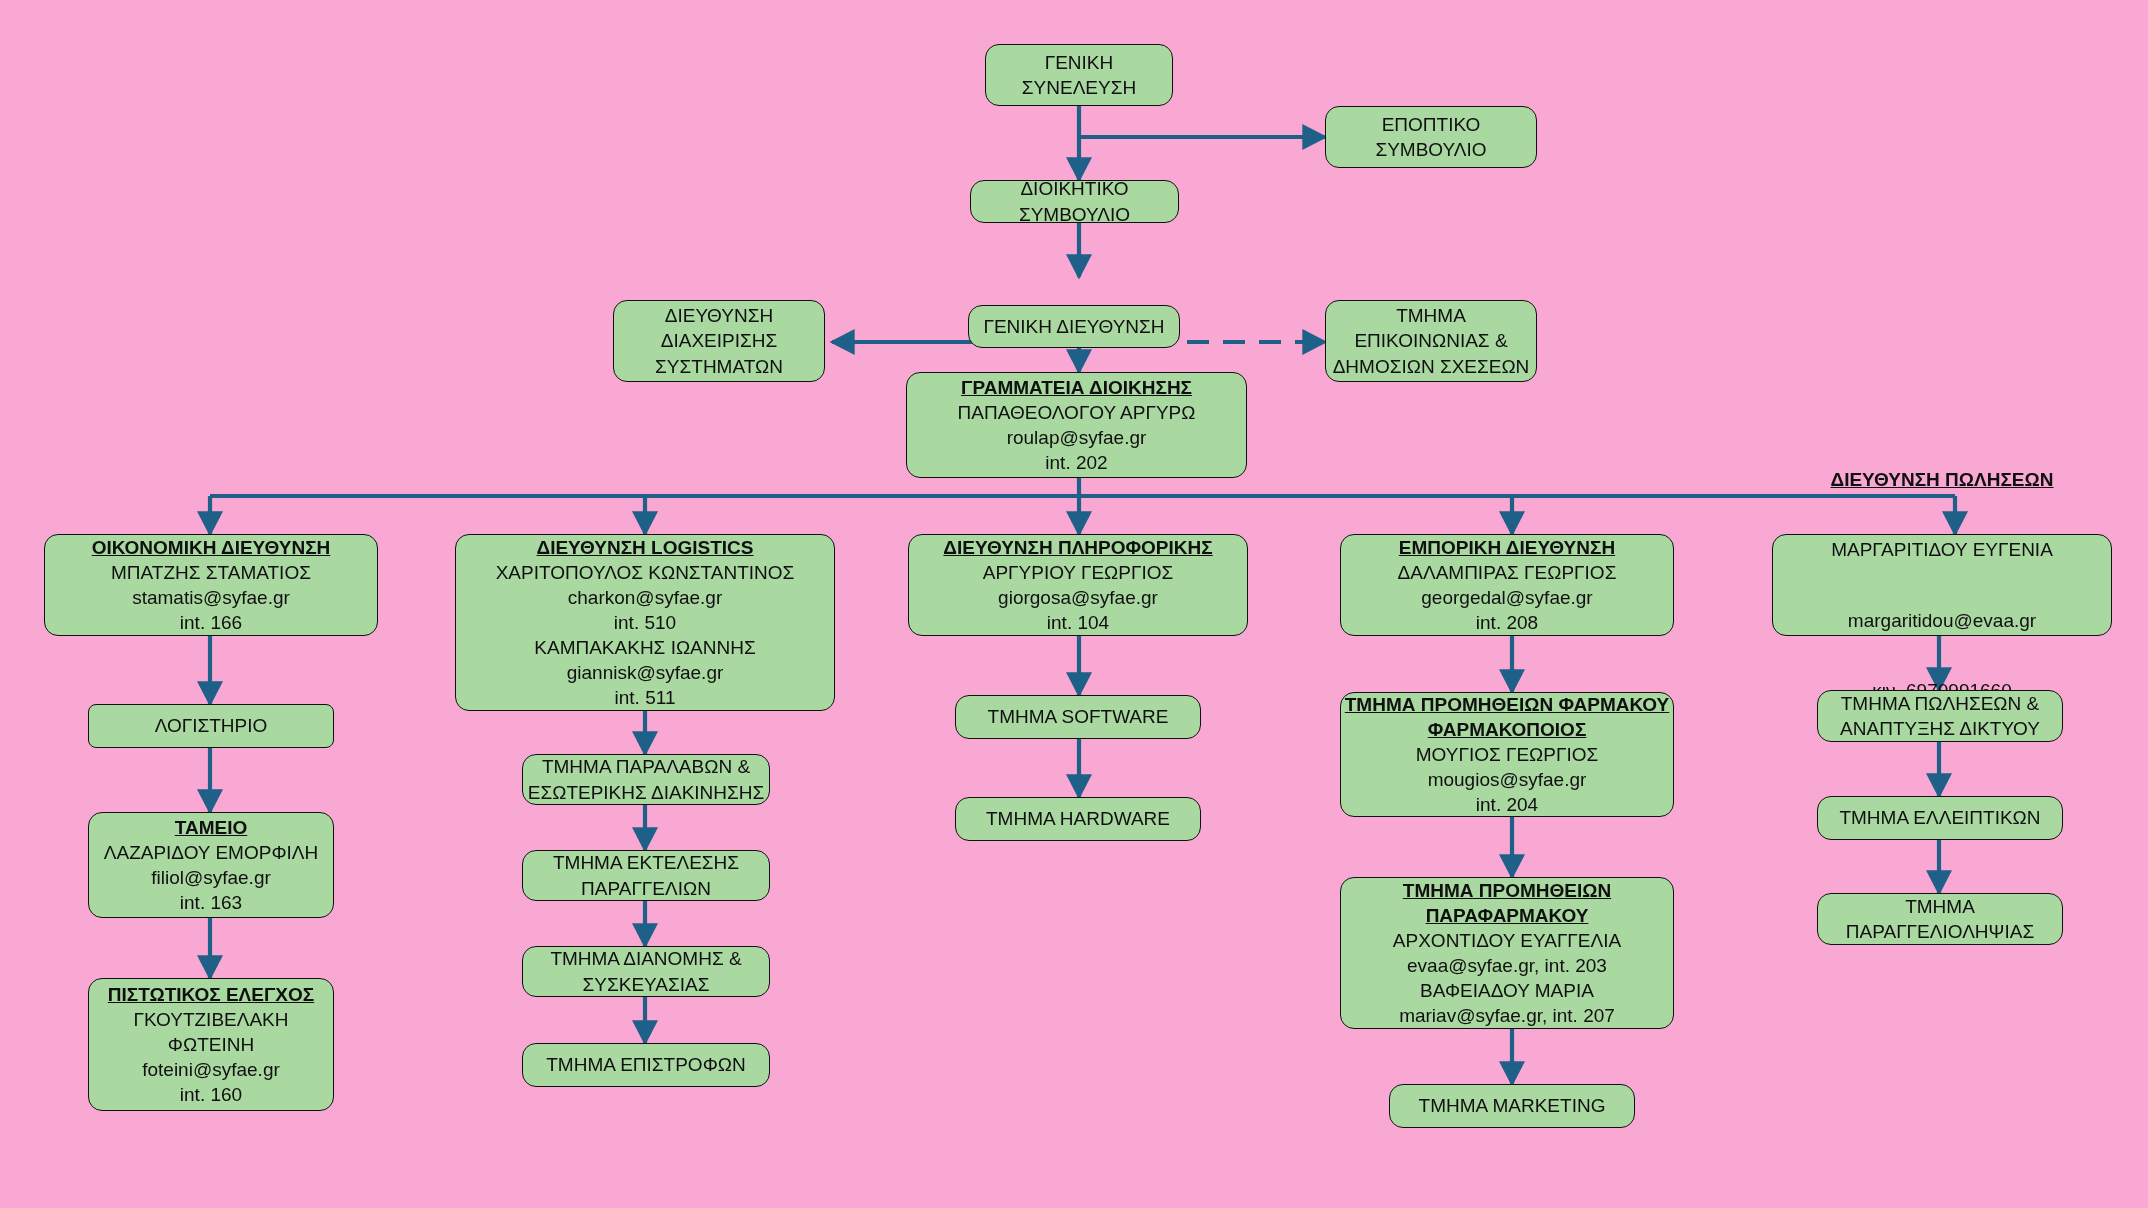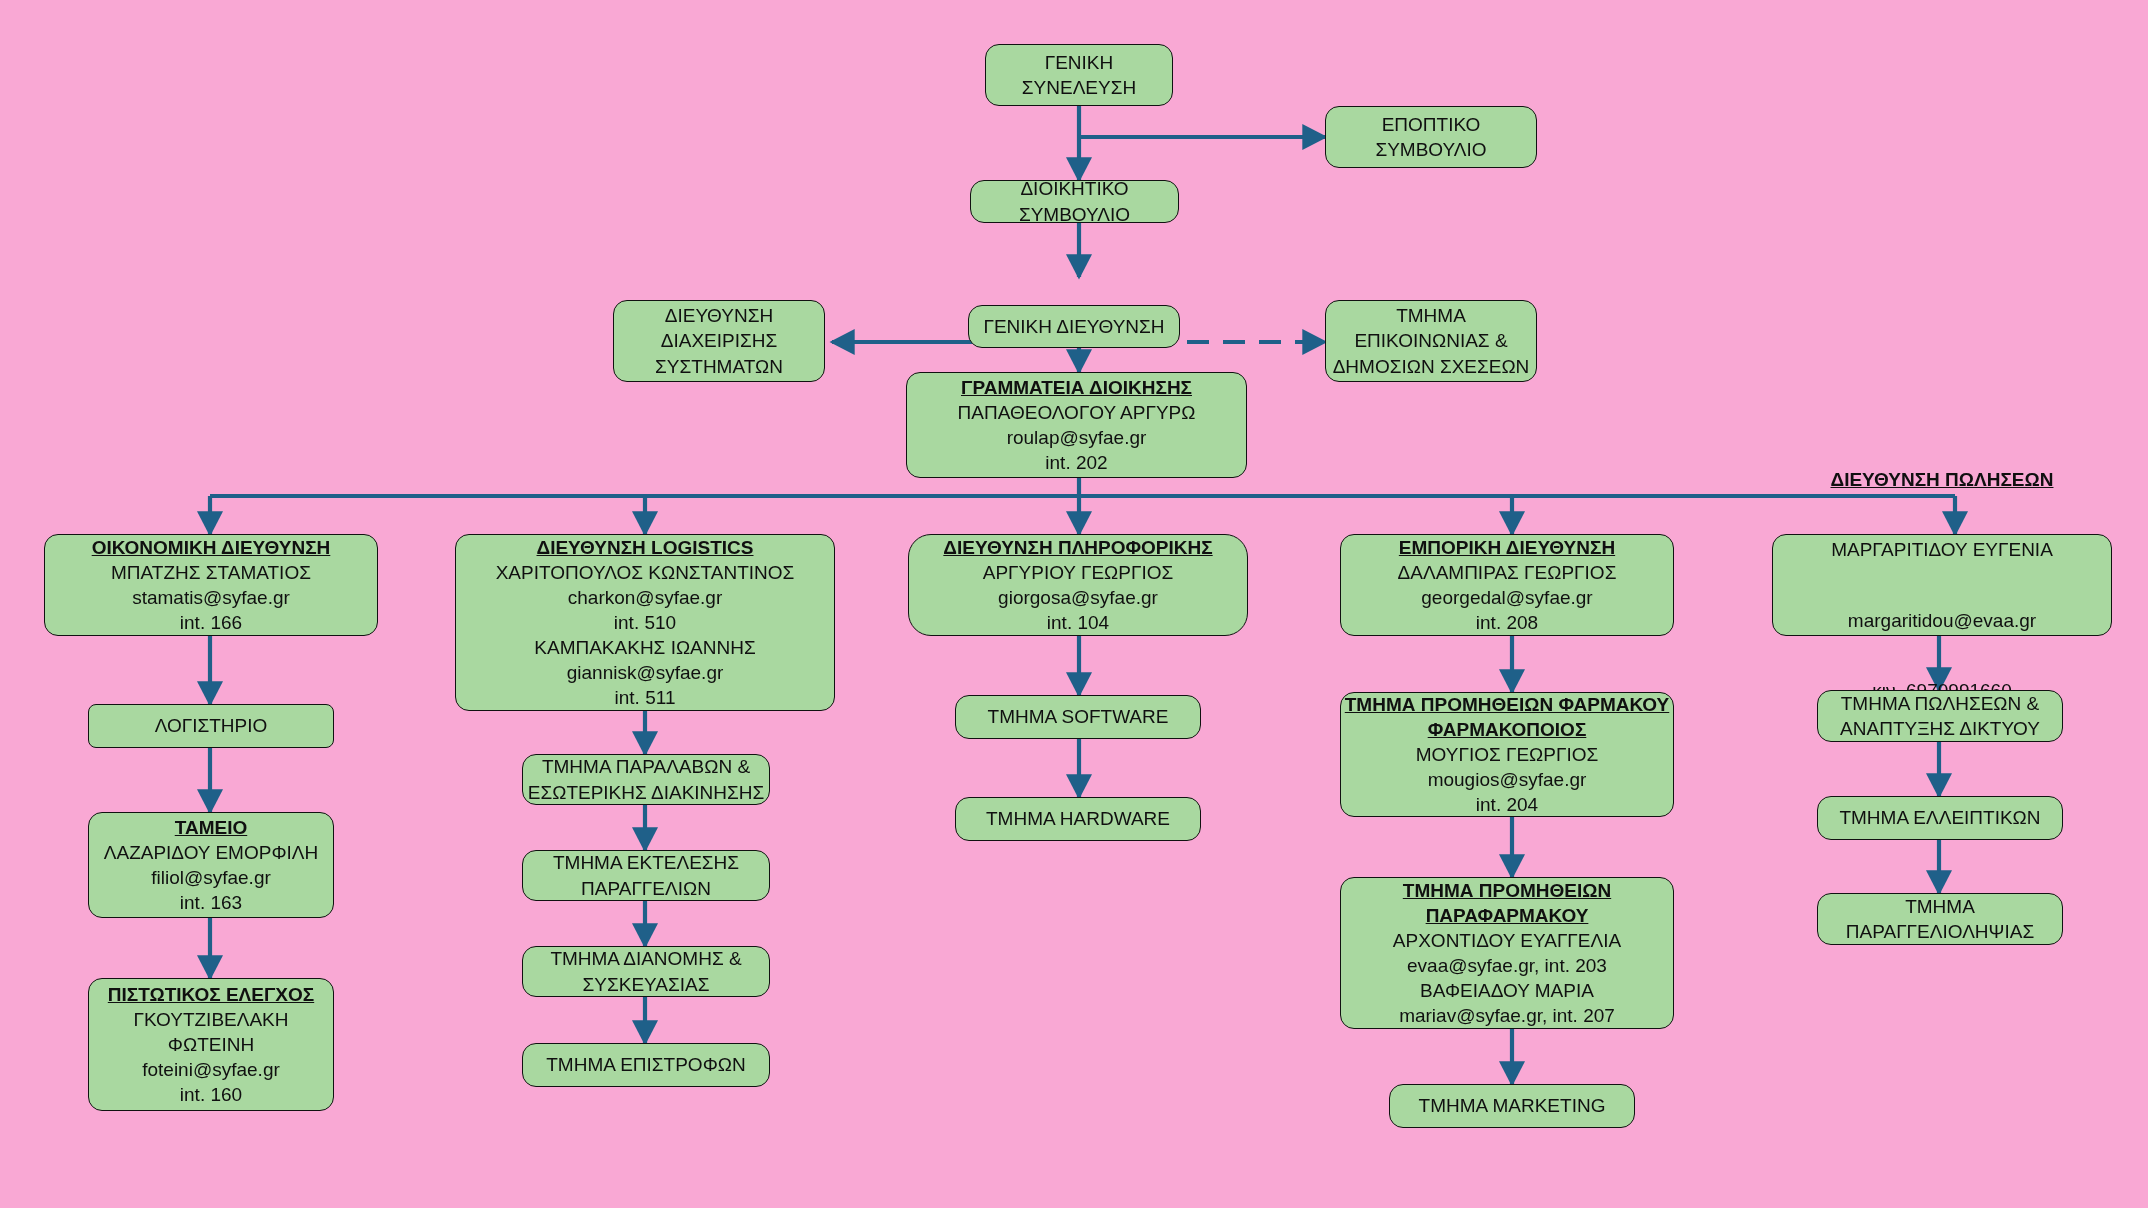--- a/index.html
+++ b/index.html
@@ -191,21 +191,21 @@
 
   <div class="node" style="left:522px; top:946px; width:248px; height:51px;">
     <div class="ln">ΤΜΗΜΑ ΔΙΑΝΟΜΗΣ &amp;</div>
     <div class="ln">ΣΥΣΚΕΥΑΣΙΑΣ</div>
   </div>
 
   <div class="node" style="left:522px; top:1043px; width:248px; height:44px;">
     <div class="ln">ΤΜΗΜΑ ΕΠΙΣΤΡΟΦΩΝ</div>
   </div>
 
-  <div class="node" style="left:908px; top:534px; width:340px; height:102px;border-radius:23px;">
+  <div class="node" style="left:908px; top:534px; width:340px; height:102px;">
     <div class="ttl">ΔΙΕΥΘΥΝΣΗ ΠΛΗΡΟΦΟΡΙΚΗΣ</div>
     <div class="ln">ΑΡΓΥΡΙΟΥ ΓΕΩΡΓΙΟΣ</div>
     <div class="ln">giorgosa@syfae.gr</div>
     <div class="ln">int. 104</div>
   </div>
 
   <div class="node" style="left:955px; top:695px; width:246px; height:44px;">
     <div class="ln">ΤΜΗΜΑ SOFTWARE</div>
   </div>
 

